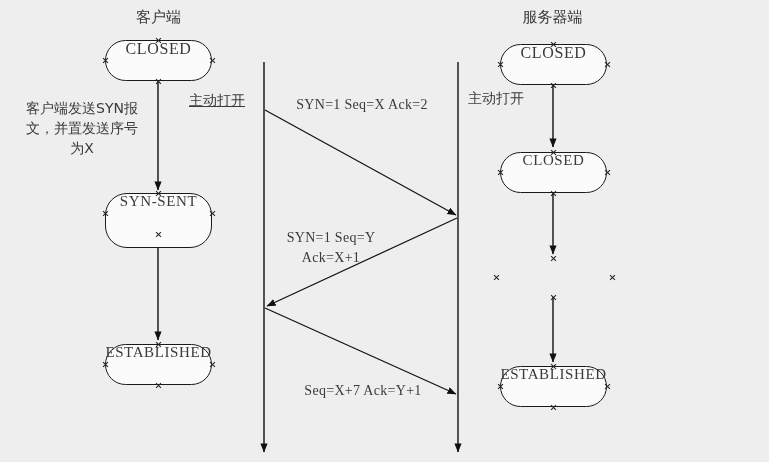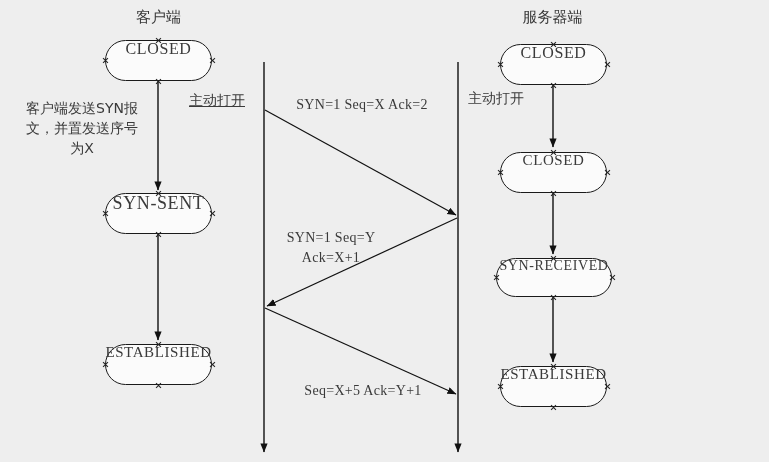--- a/index.html
+++ b/index.html
@@ -140,21 +140,21 @@
   <div class="col-title" style="left:500px; top:8px; width:105px;">服务器端</div>
 
   <div class="node" style="left:105px; top:40px; width:107px; height:41px; font-size:16px;">
     <span class="node-label">CLOSED</span>
   </div>
   <div class="xmark" style="left:155px; top:37px;"></div>
   <div class="xmark" style="left:102px; top:57px;"></div>
   <div class="xmark" style="left:209px; top:57px;"></div>
   <div class="xmark" style="left:155px; top:78px;"></div>
 
-  <div class="node" style="left:105px; top:193px; width:107px; height:41px; font-size:18px;">
+  <div class="node" style="left:105px; top:193px; width:107px; height:55px; font-size:15px;">
     <span class="node-label">SYN-SENT</span>
   </div>
   <div class="xmark" style="left:155px; top:190px;"></div>
   <div class="xmark" style="left:102px; top:210px;"></div>
   <div class="xmark" style="left:209px; top:210px;"></div>
   <div class="xmark" style="left:155px; top:231px;"></div>
 
   <div class="node" style="left:105px; top:344px; width:107px; height:41px; font-size:15px;">
     <span class="node-label">ESTABLISHED</span>
   </div>
@@ -172,23 +172,20 @@
   <div class="xmark" style="left:550px; top:82px;"></div>
 
   <div class="node" style="left:500px; top:152px; width:107px; height:41px; font-size:15px;">
     <span class="node-label">CLOSED</span>
   </div>
   <div class="xmark" style="left:550px; top:149px;"></div>
   <div class="xmark" style="left:497px; top:169px;"></div>
   <div class="xmark" style="left:604px; top:169px;"></div>
   <div class="xmark" style="left:550px; top:190px;"></div>
 
-  <div class="node" style="left:496px; top:258px; width:116px; height:39px; font-size:14px;">
-    <span class="node-label">SYN-RECEIVED</span>
-  </div>
   <div class="xmark" style="left:550px; top:255px;"></div>
   <div class="xmark" style="left:493px; top:274px;"></div>
   <div class="xmark" style="left:609px; top:274px;"></div>
   <div class="xmark" style="left:550px; top:294px;"></div>
 
   <div class="node" style="left:500px; top:366px; width:107px; height:41px; font-size:15px;">
     <span class="node-label">ESTABLISHED</span>
   </div>
   <div class="xmark" style="left:550px; top:363px;"></div>
   <div class="xmark" style="left:497px; top:383px;"></div>
@@ -198,15 +195,15 @@
   <div class="gate" style="left:189px; top:92px;text-decoration:underline;">主动打开</div>
   <div class="gate" style="left:468px; top:90px;">主动打开</div>
 
   <div class="note note-cjk-left" style="left:8px; top:99px; width:148px;">客户端发送SYN报
 文，并置发送序号
 为X</div>
 
   <div class="msg" style="left:272px; top:95px; width:180px;">SYN=1  Seq=X  Ack=2</div>
   <div class="msg" style="left:256px; top:228px; width:150px;">SYN=1  Seq=Y
 Ack=X+1</div>
-  <div class="msg" style="left:278px; top:381px; width:170px;">Seq=X+5  Ack=Y+1</div>
+  <div class="msg" style="left:278px; top:381px; width:170px;">Seq=X+7  Ack=Y+1</div>
 
 </div>
 
 </body></html>

